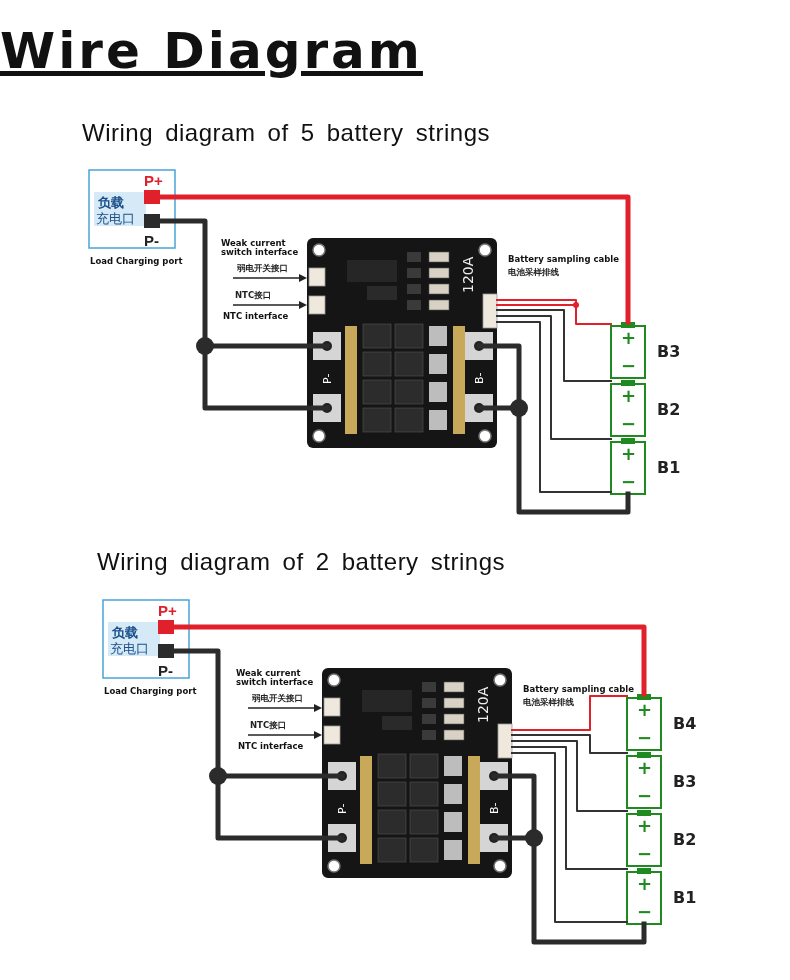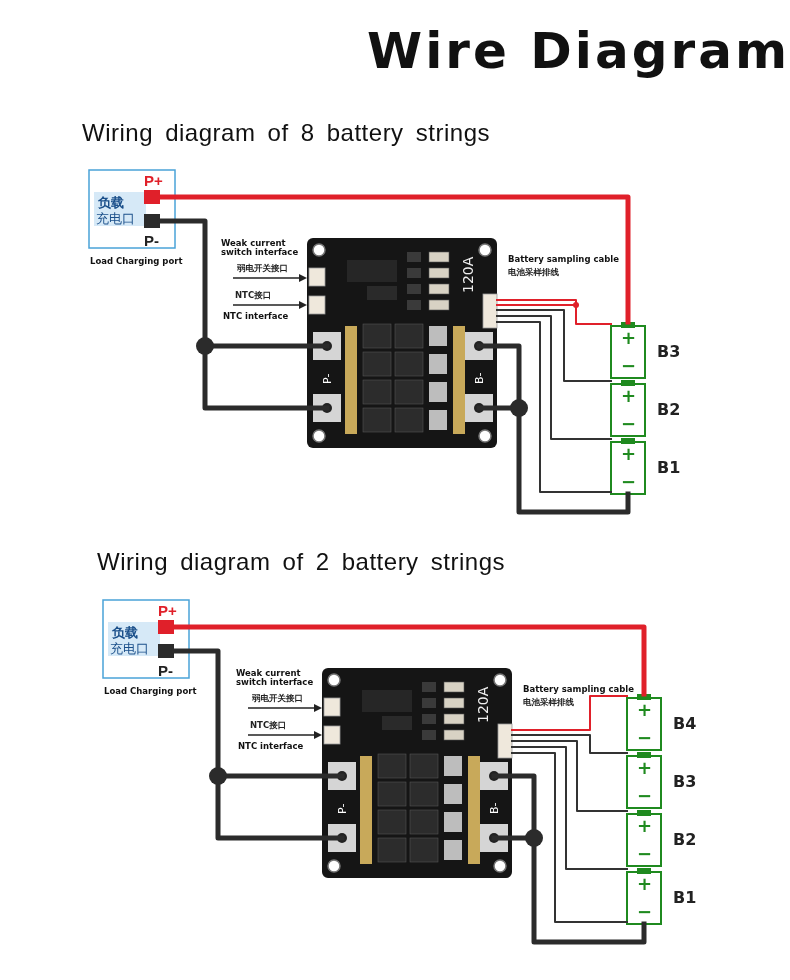--- a/index.html
+++ b/index.html
@@ -1,32 +1,32 @@
 <!DOCTYPE html>
 <html><head>
 <meta charset="utf-8">
 <style>
   html, body { margin:0; padding:0; background:#ffffff; }
   body { width:790px; height:980px; position:relative; overflow:hidden; font-family:"DejaVu Sans", sans-serif; }
-  .main-title { position:absolute; left:0; width:790px; top:22px; text-align:right; font-family:"DejaVu Sans", sans-serif; font-weight:bold; font-size:50px; letter-spacing:3px; color:#111; }
+  .main-title { position:absolute; left:0; width:790px; top:22px; text-align:left; font-family:"DejaVu Sans", sans-serif; font-weight:bold; font-size:50px; letter-spacing:3px; color:#111;text-decoration:underline; }
   .section-title { position:absolute; font-family:"Liberation Sans", sans-serif; font-size:24px; color:#111; letter-spacing:0.5px; word-spacing:5px; }
   #t3 { left:82px; top:119px; }
   #t4 { left:97px; top:548px; }
   svg { position:absolute; left:0; top:0; }
   .lbl-small { font-family:"DejaVu Sans", sans-serif; font-weight:bold; font-size:8.5px; fill:#111; }
   .lbl-cn { font-family:"DejaVu Sans", sans-serif; font-weight:bold; font-size:8.5px; fill:#222; }
   .pin { font-family:"Liberation Sans", sans-serif; font-weight:bold; font-size:15px; }
   .batt-label { font-family:"DejaVu Sans", sans-serif; font-weight:bold; font-size:16px; fill:#222; }
   .load-cn { font-family:"DejaVu Sans", sans-serif; font-size:13px; fill:#1a4f8a; }
 </style>
 </head>
 <body>
 
 <div class="main-title">Wire Diagram</div>
-<div class="section-title" id="t3">Wiring diagram of 8 battery strings</div>
+<div class="section-title" id="t3">Wiring diagram of 5 battery strings</div>
 <div class="section-title" id="t4">Wiring diagram of 2 battery strings</div>
 
 <svg id="canvas" width="790" height="980">
     <g>
       <g>
         <rect x="89" y="170" width="86" height="78" fill="#fff" stroke="#4aa3d8" stroke-width="1.5"></rect>
         <rect x="94" y="192" width="52" height="34" fill="#d6e9f7"></rect>
         <text x="98" y="207" class="load-cn" font-weight="bold">负载</text>
         <text x="96" y="223" class="load-cn">充电口</text>
         <text x="144" y="186" class="pin" fill="#e0202a">P+</text>

